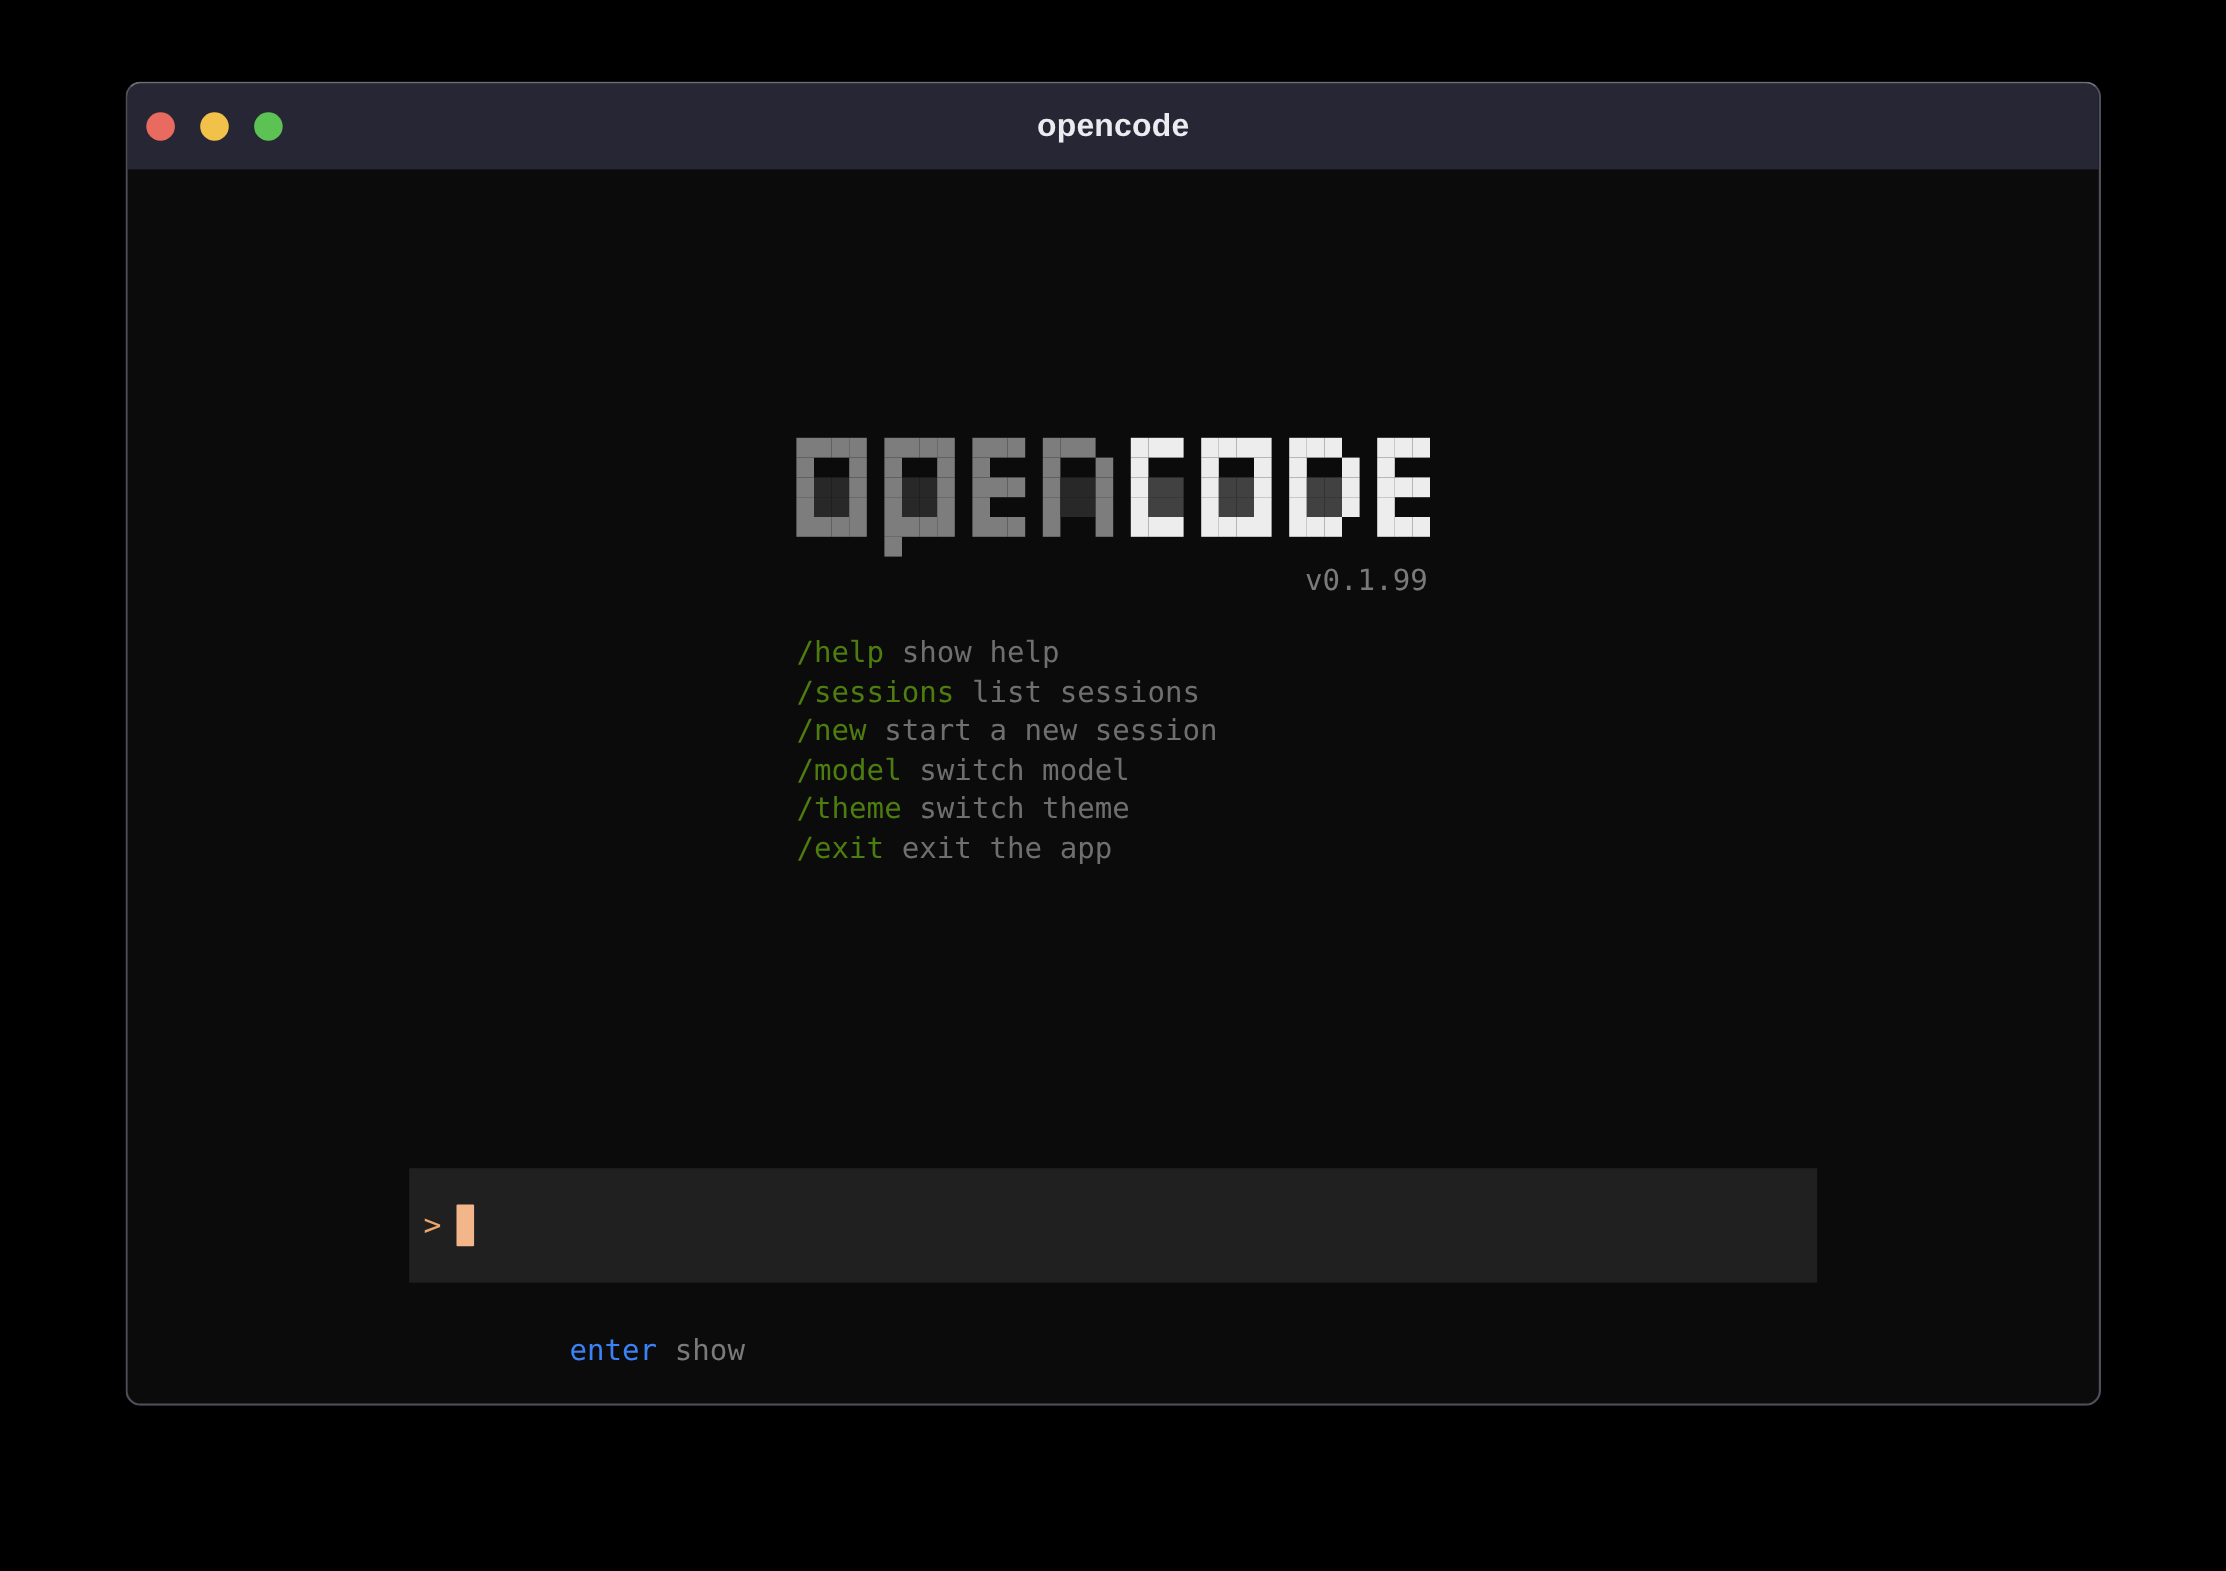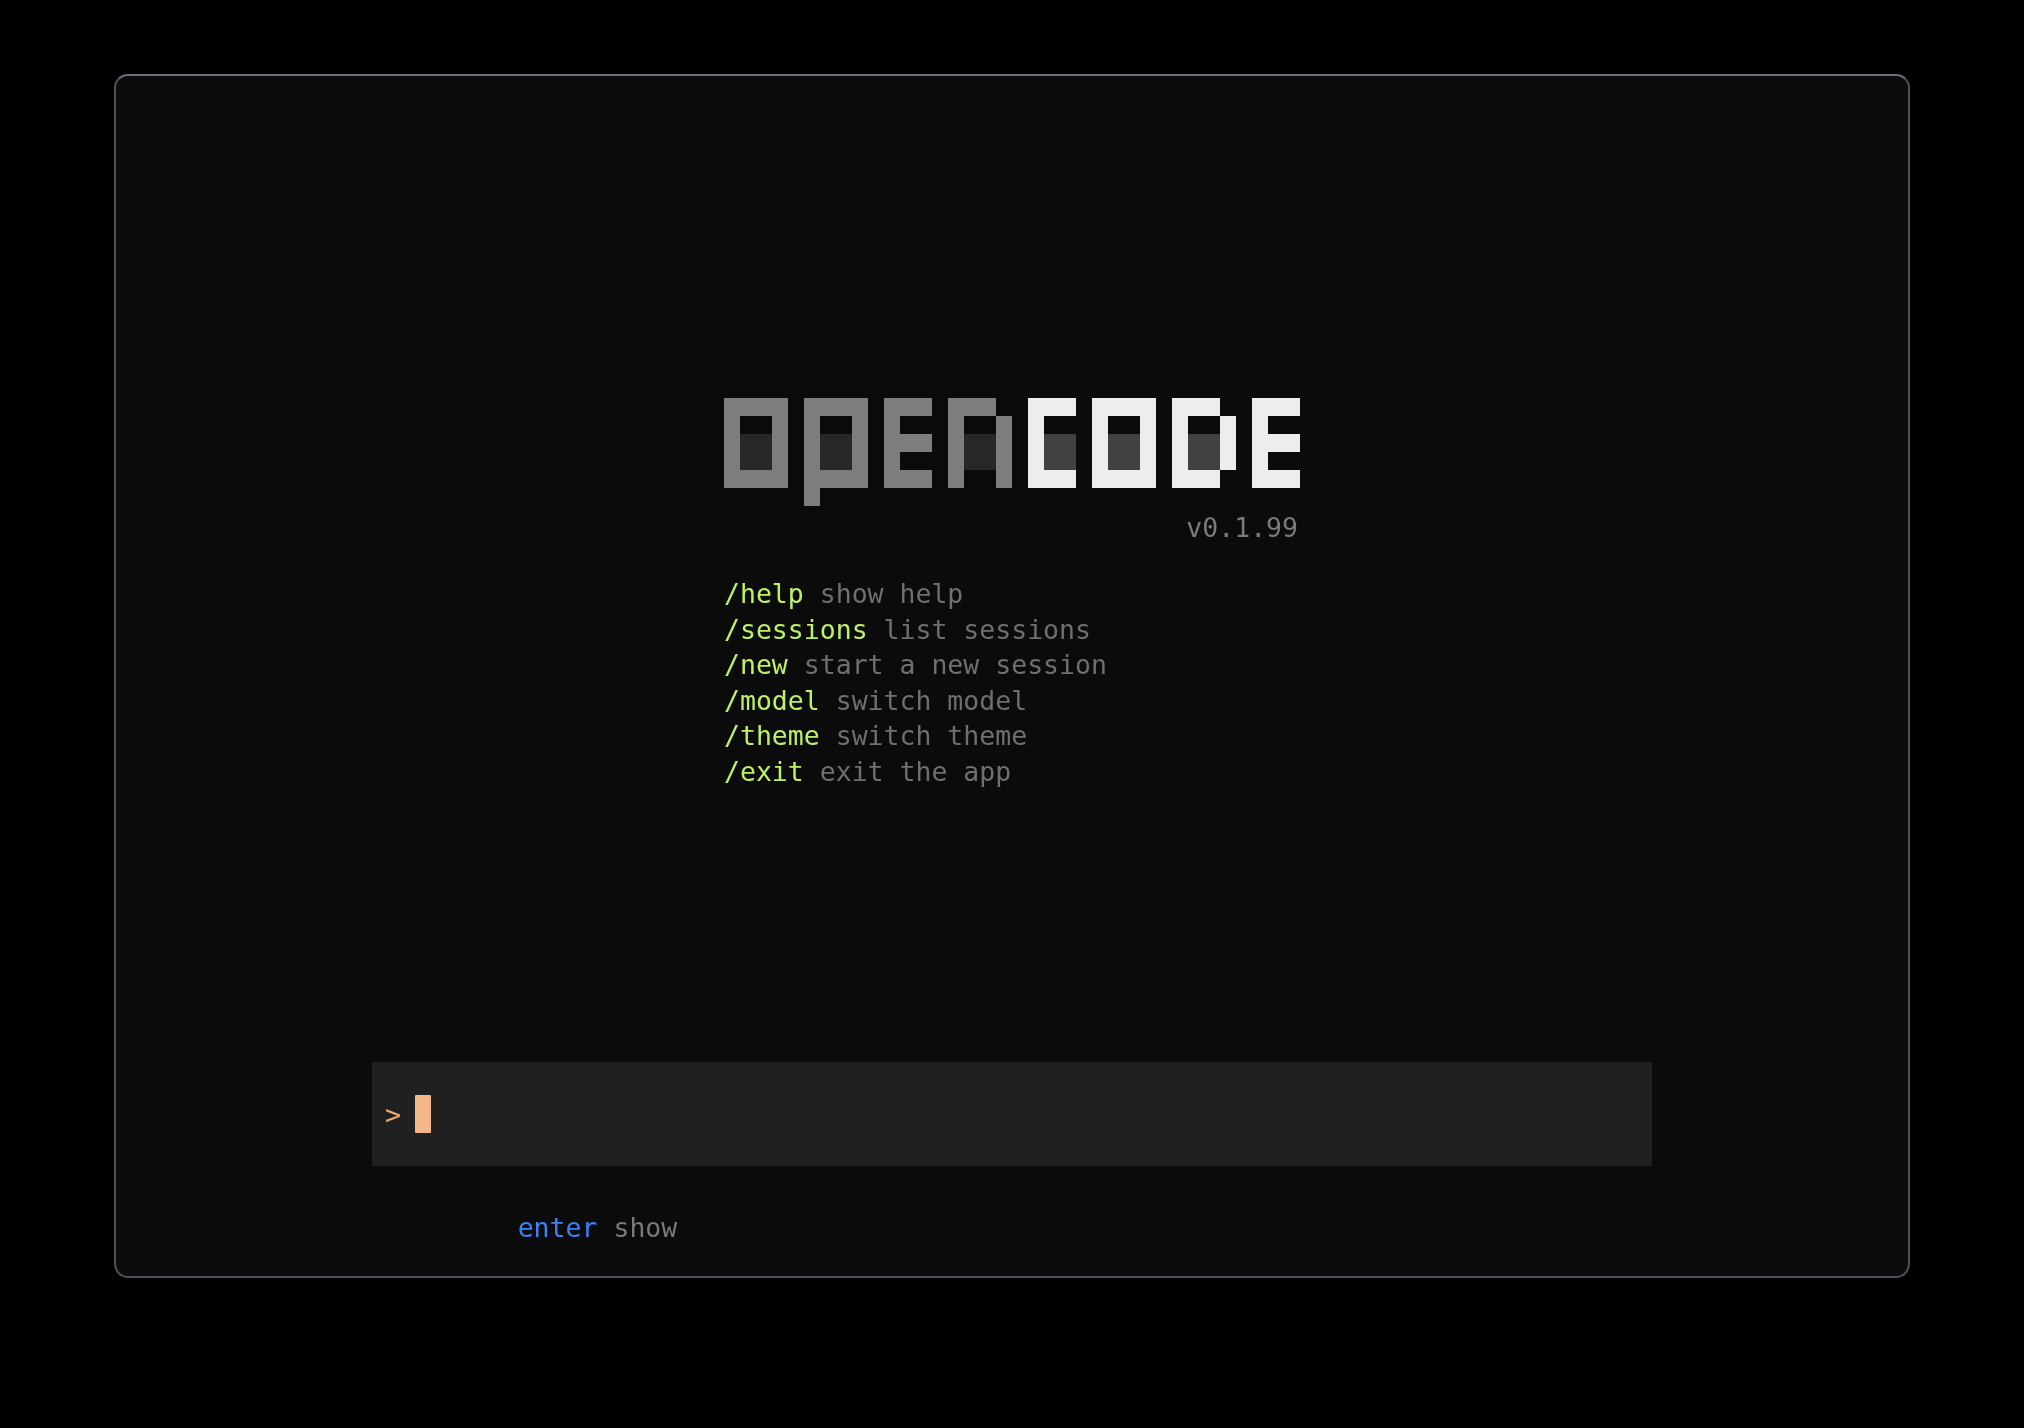--- a/index.html
+++ b/index.html
@@ -88,21 +88,21 @@
   }
   
   .commands {
     position: absolute;
     left: 608px;
     top: 500px;
     font-size: 26.5px;
     line-height: 35.5px;
     white-space: pre;
   }
-  .command-row .cmd-name { color: #bef264; text-align: right; }
+  .command-row .cmd-name { color: #4d7c0f; text-align: right; }
   .command-row .cmd-desc { color: #6f6f6f; }
   
   .inputbox {
     position: absolute;
     left: 256px;
     top: 986px;
     width: 1280px;
     height: 104px;
     background: #202020;
     display: flex;
@@ -142,20 +142,28 @@
   .bright { color: #3b82f6; }
   .dim    { color: #7a7a7a; }
   .sp     { display: inline-block; width: 16px; }
 </style>
 </head>
 <body>
 
 <div class="stage">
   <div class="window">
 
+    <div class="titlebar">
+      <div class="traffic">
+        <span class="light" id="light-close" style="background: rgb(233, 107, 95);"></span>
+        <span class="light" id="light-minimize" style="background: rgb(242, 193, 74);"></span>
+        <span class="light" id="light-zoom" style="background: rgb(93, 194, 84);"></span>
+      </div>
+      <div class="title">opencode</div>
+    </div>
 
     <div id="logo" class="logo">
         <div class="glyph" style="grid-template-columns: repeat(4, 16px);">
           <span class="cell" style="background: rgb(125, 125, 125);"></span>
           <span class="cell" style="background: rgb(125, 125, 125);"></span>
           <span class="cell" style="background: rgb(125, 125, 125);"></span>
           <span class="cell" style="background: rgb(125, 125, 125);"></span>
           <span class="cell" style="background: rgb(125, 125, 125);"></span>
           <span class="cell"></span>
           <span class="cell"></span>

